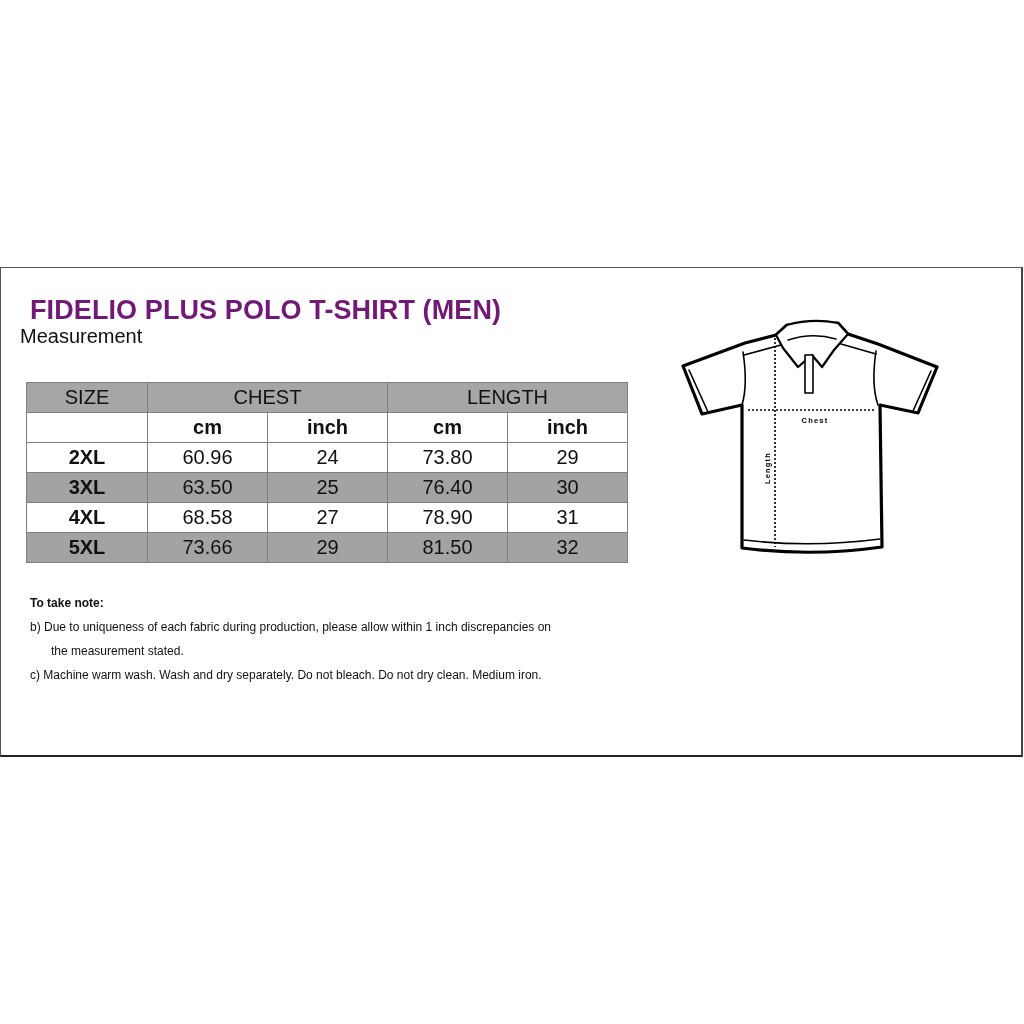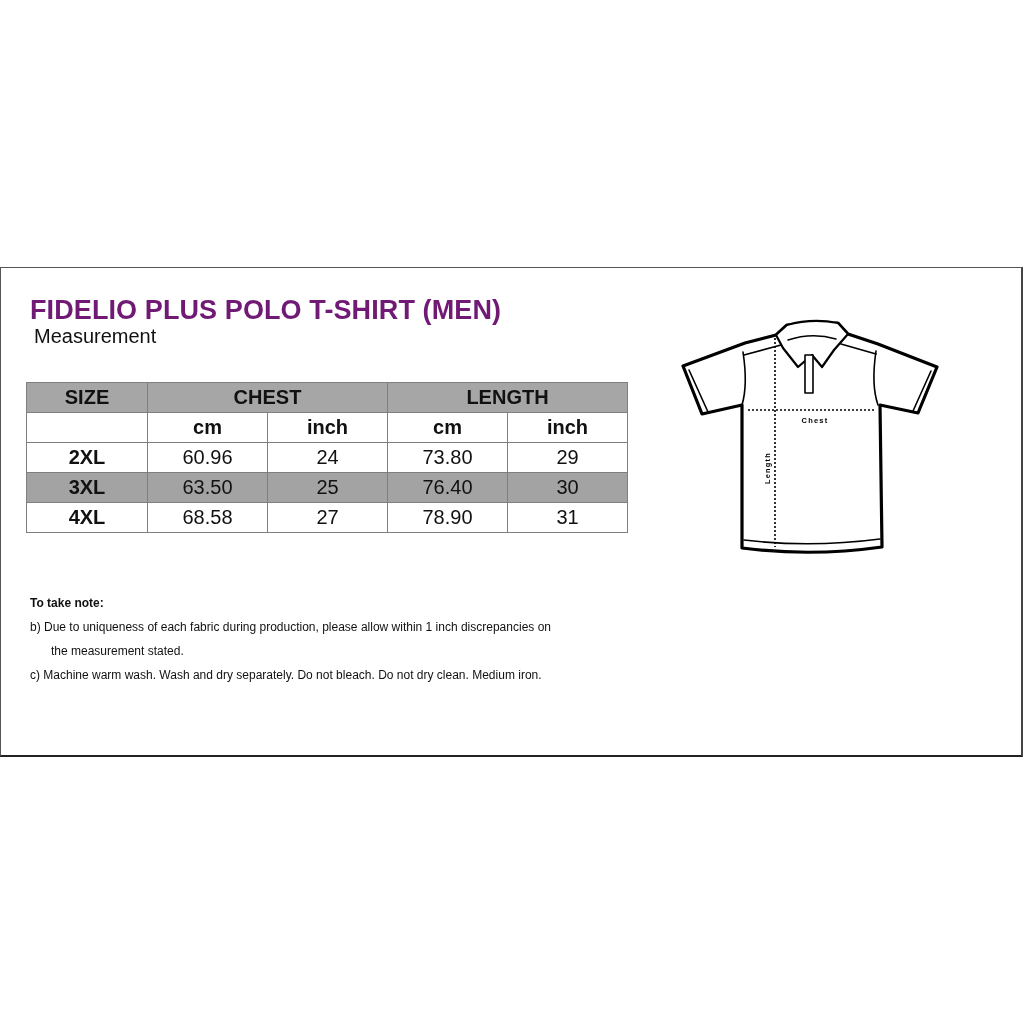--- a/index.html
+++ b/index.html
@@ -3,27 +3,27 @@
 <meta charset="utf-8">
 <style>
   html, body { margin: 0; padding: 0; background: #ffffff; }
   body { width: 1024px; height: 1024px; position: relative; overflow: hidden;
          font-family: "Liberation Sans", "DejaVu Sans", sans-serif; color: #111; }
   .frame { position: absolute; left: 0px; top: 267px; width: 1020px; height: 487px;
            border: 1.5px solid #555; border-right: 2px solid #444; border-bottom: 2px solid #222;
            box-sizing: content-box; background: #fff; }
   .title { position: absolute; left: 30px; top: 295px; font-size: 27px; font-weight: bold;
            letter-spacing: 0.1px; color: #701a75; }
-  .subtitle { position: absolute; left: 34px; top: 325px; font-size: 20px; color: #111; }
+  .subtitle { position: absolute; left: 20px; top: 325px; font-size: 20px; color: #111; }
   table.size-table { position: absolute; left: 26px; top: 382px; border-collapse: collapse;
                      font-size: 20px; }
   table.size-table td, table.size-table th {
      border: 1px solid #7f7f7f; text-align: center; padding: 0; height: 29px; line-height: 29px;
   }
-  table.size-table th { background: #a6a6a6; font-weight: bold; color: #111; text-align: center; }
+  table.size-table th { background: #a6a6a6; font-weight: normal; color: #111; text-align: center; }
   table.size-table td.unit { font-weight: bold; }
   table.size-table td.size { font-weight: bold; }
   table.size-table tr.shade td { background: #a3a3a3; }
   .col-size { width: 120px; }
   .col-v { width: 119px; }
   .notes { position: absolute; left: 30px; top: 591px; font-size: 12px; line-height: 24px; color: #111; }
   .notes .head { font-weight: bold; }
   .notes .indent { padding-left: 21px; }
   .shirt { position: absolute; left: 670px; top: 310px; width: 280px; height: 250px; }
 </style>
@@ -63,20 +63,27 @@
     <td>76.40</td>
     <td>30</td>
   </tr>
   <tr>
     <td class="size">4XL</td>
     <td>68.58</td>
     <td>27</td>
     <td>78.90</td>
     <td>31</td>
   </tr>
+  <tr class="shade">
+    <td class="size">5XL</td>
+    <td>73.66</td>
+    <td>29</td>
+    <td>81.50</td>
+    <td>32</td>
+  </tr>
 </tbody>
   </table>
 
 <div class="notes">
   <div class="head">To take note:</div>
   <div>b) Due to uniqueness of each fabric during production, please allow within 1 inch discrepancies on</div>
   <div class="indent">the measurement stated.</div>
   <div>c) Machine warm wash. Wash and dry separately. Do not bleach. Do not dry clean. Medium iron.</div>
 </div>
 

